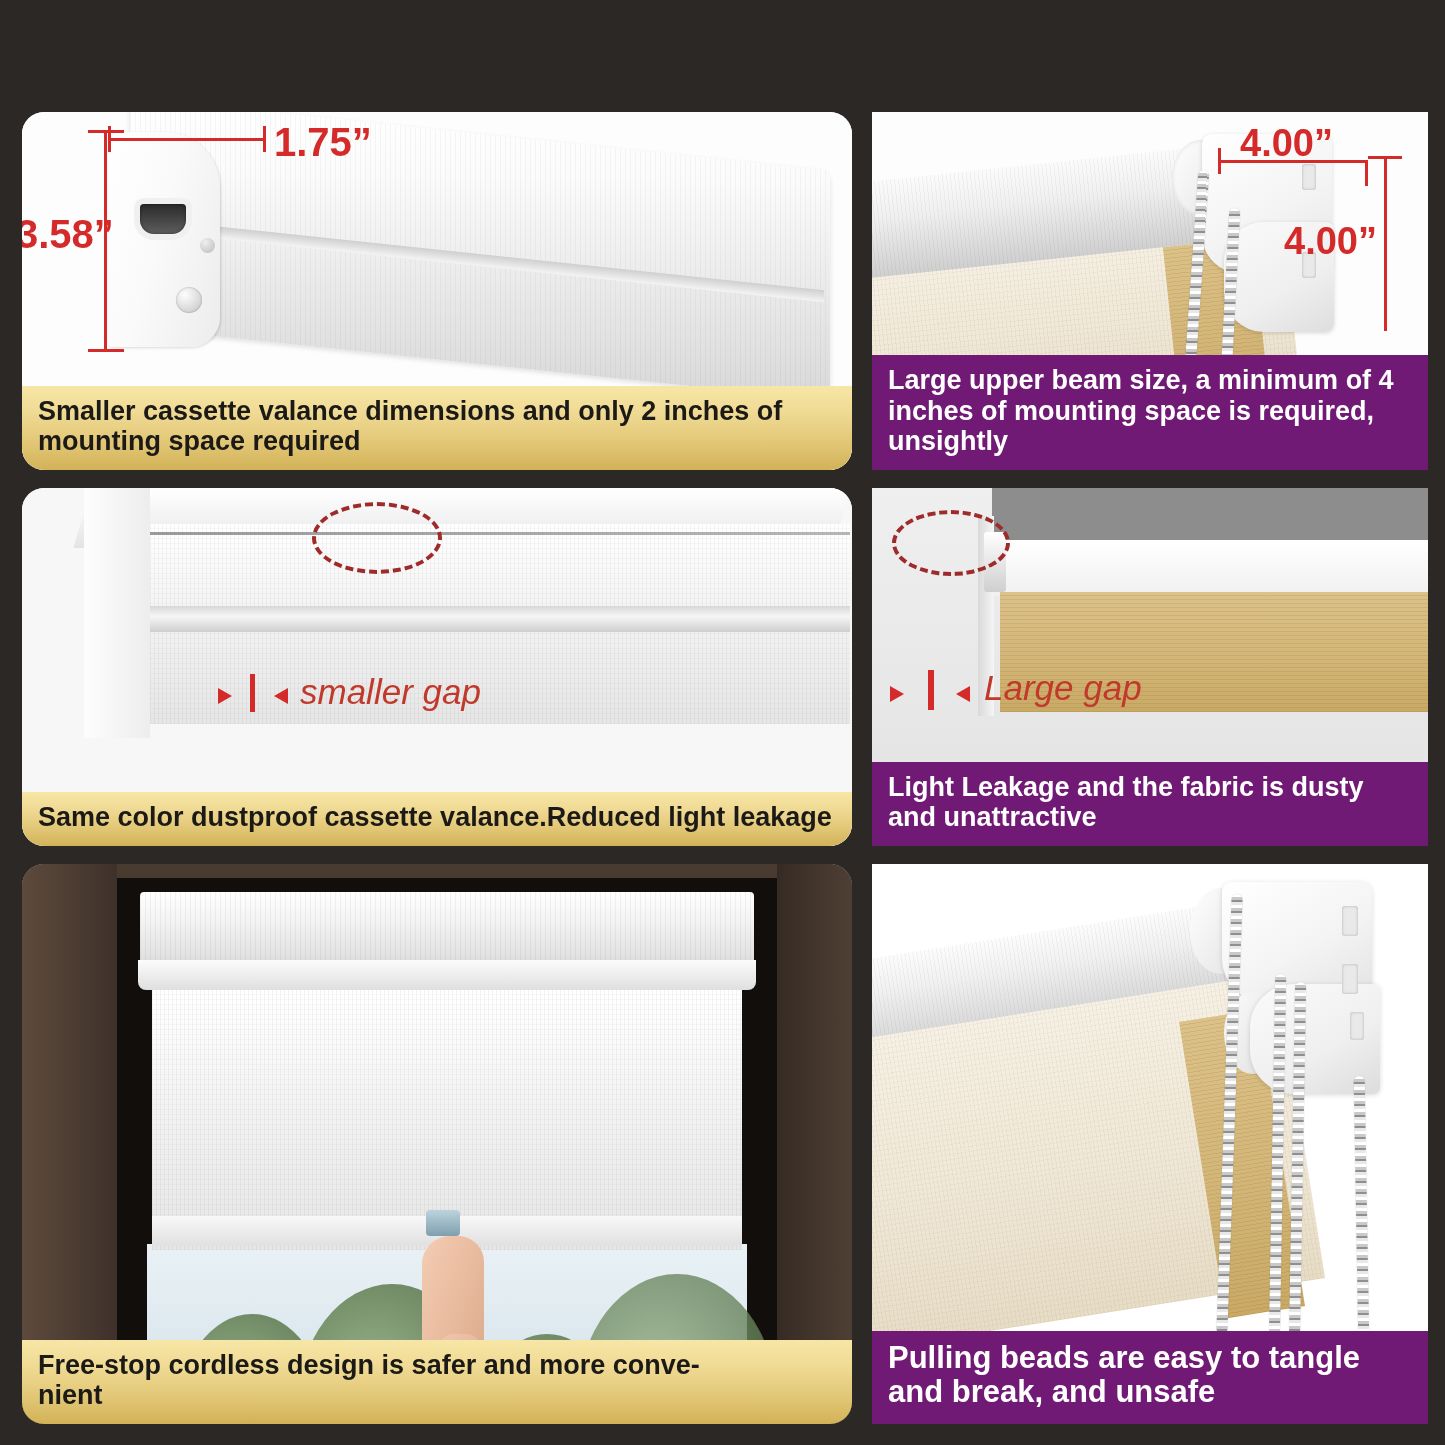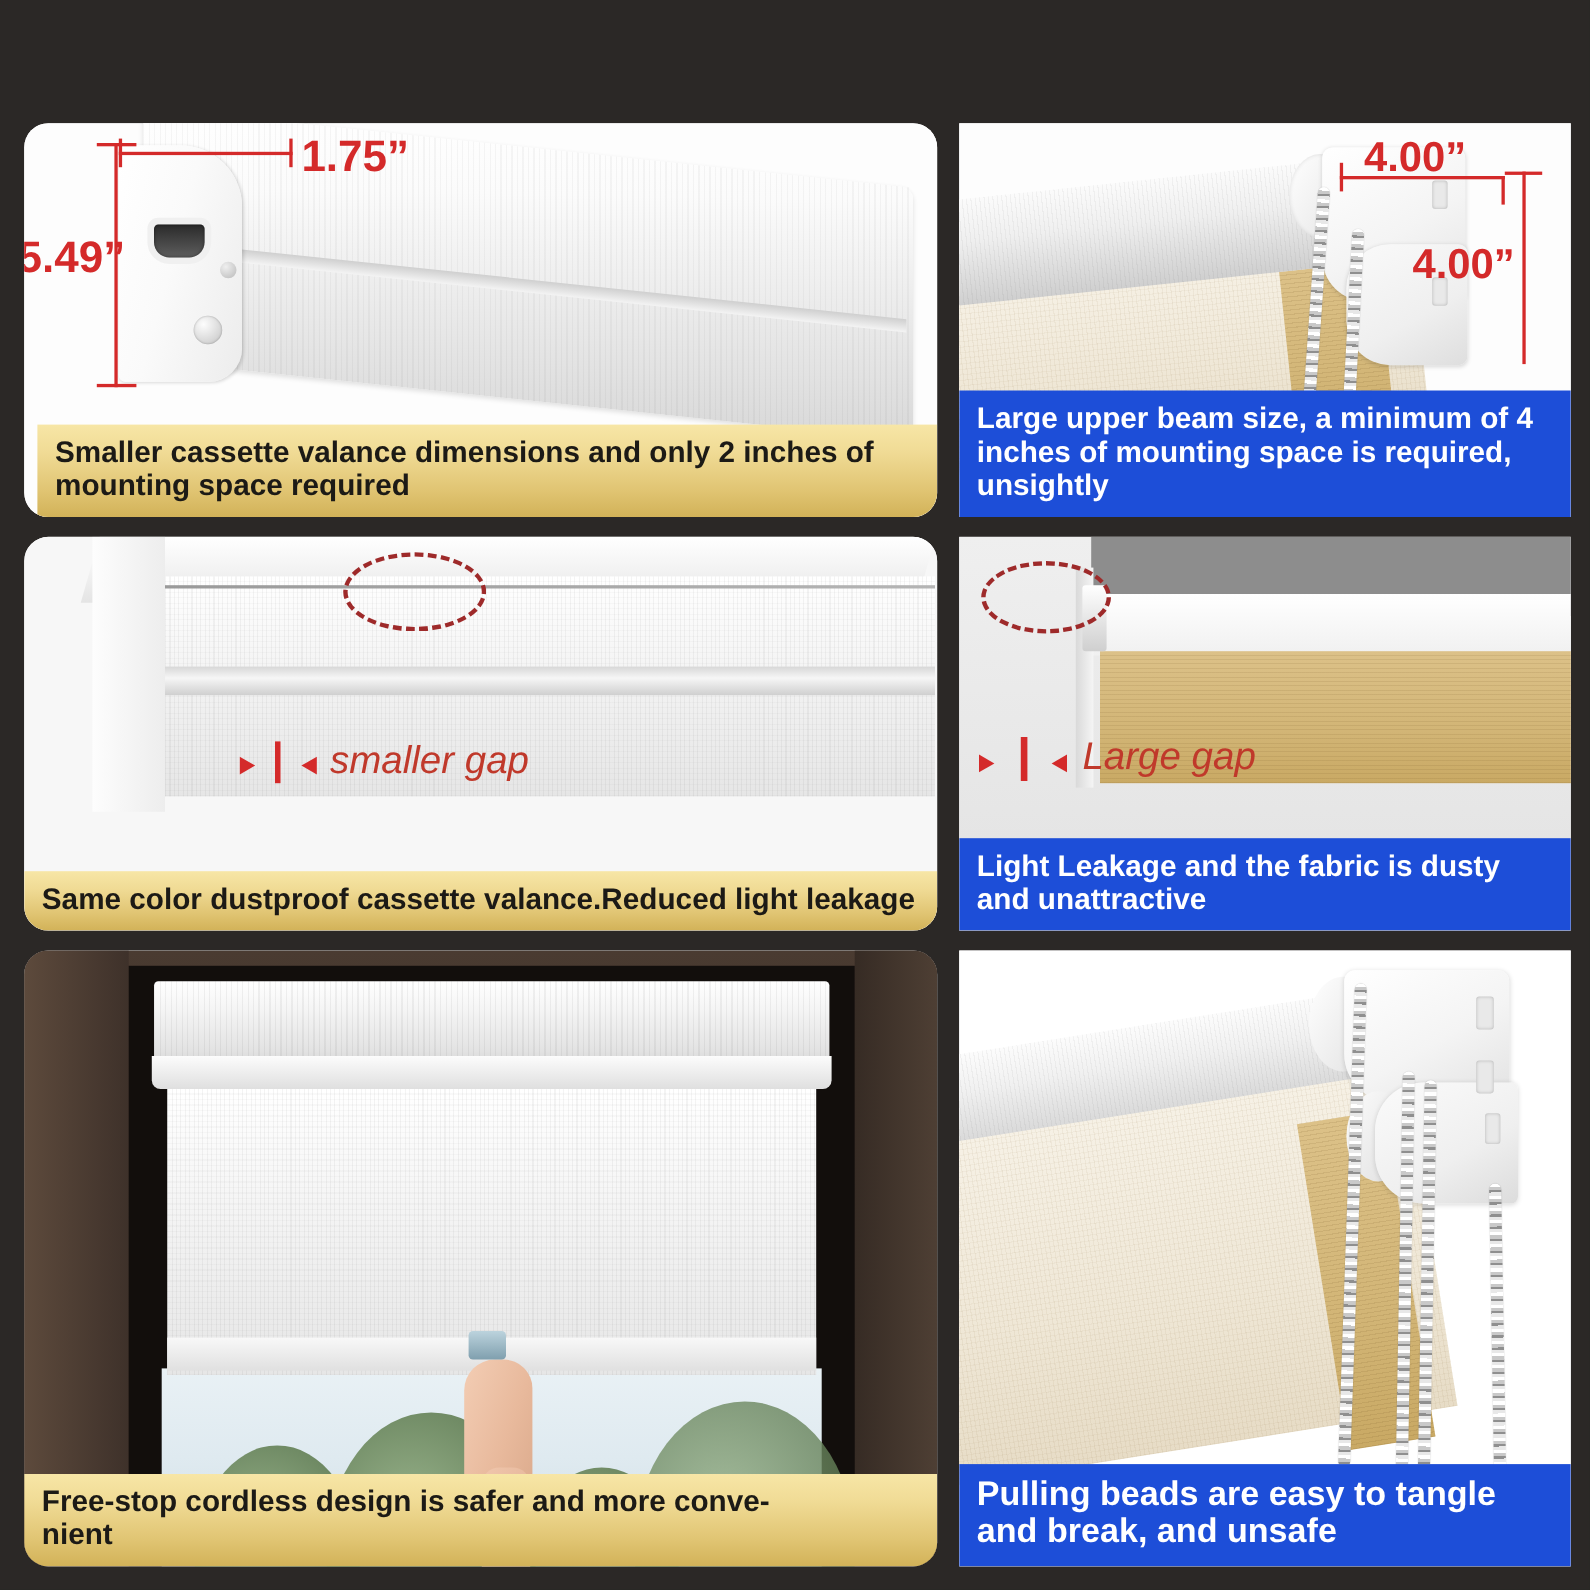--- a/index.html
+++ b/index.html
@@ -50,21 +50,21 @@
     left: 0; right: 0; bottom: 0;
     padding: 10px 16px 14px 16px;
     font-weight: bold;
     line-height: 1.12;
   }
   .cap.good {
     background: linear-gradient(180deg,#f7e6a6 0%,#f0db95 30%,#e0c472 72%,#d2b258 100%);
     color: #1c1a16;
   }
   .cap.bad {
-    background: #1d4ed8;
+    background: #701a75;
     color: #ffffff;
   }
 
   
   .bg-white { position:absolute; inset:0; background:#fdfdfd; }
 
   .fabric-white {
     background:
       repeating-linear-gradient(90deg, rgba(0,0,0,.045) 0 1px, rgba(0,0,0,0) 1px 4px),
       repeating-linear-gradient(0deg, rgba(0,0,0,.025) 0 1px, rgba(0,0,0,0) 1px 5px),
@@ -332,29 +332,29 @@
       <div class="p1-body"></div>
       <div class="p1-seam"></div>
       <div class="p1-endcap"></div>
       <div class="p1-slot"></div>
       <div class="p1-screw2"></div>
       <div class="p1-screw"></div>
 
       <div class="dim-line" style="left:82px; top:18px; width:3px; height:222px;"></div>
       <div class="tick" style="left:66px; top:18px; width:36px; height:3px;"></div>
       <div class="tick" style="left:66px; top:237px; width:36px; height:3px;"></div>
-      <div class="dim-text" style="left:-6px; top:100px; font-size:40px;">5.49”</div>
+      <div class="dim-text" style="left:-6px; top:100px; font-size:40px;">3.58”</div>
 
       <div class="dim-line" style="left:86px; top:26px; width:158px; height:3px;"></div>
       <div class="tick" style="left:86px; top:14px; width:3px; height:26px;"></div>
       <div class="tick" style="left:241px; top:14px; width:3px; height:26px;"></div>
       <div class="dim-text" style="left:252px; top:8px; font-size:40px;">1.75”</div>
     </div>
 
-    <div class="cap good" style="font-size:27px;margin-left:12px;">Smaller cassette valance dimensions and only 2 inches of mounting space required</div>
+    <div class="cap good" style="font-size:27px;">Smaller cassette valance dimensions and only 2 inches of mounting space required</div>
   </div>
 
   <div class="panel right" style="left:872px; top:112px; width:556px; height:358px;">
     <div class="photo">
       <div class="bg-white"></div>
 
       <div class="p2-fab fabric-cream"></div>
       <div class="p2-tanstrip fabric-tan"></div>
       <div class="p2-roll fabric-white"></div>
       <div class="p2-disc"></div>

